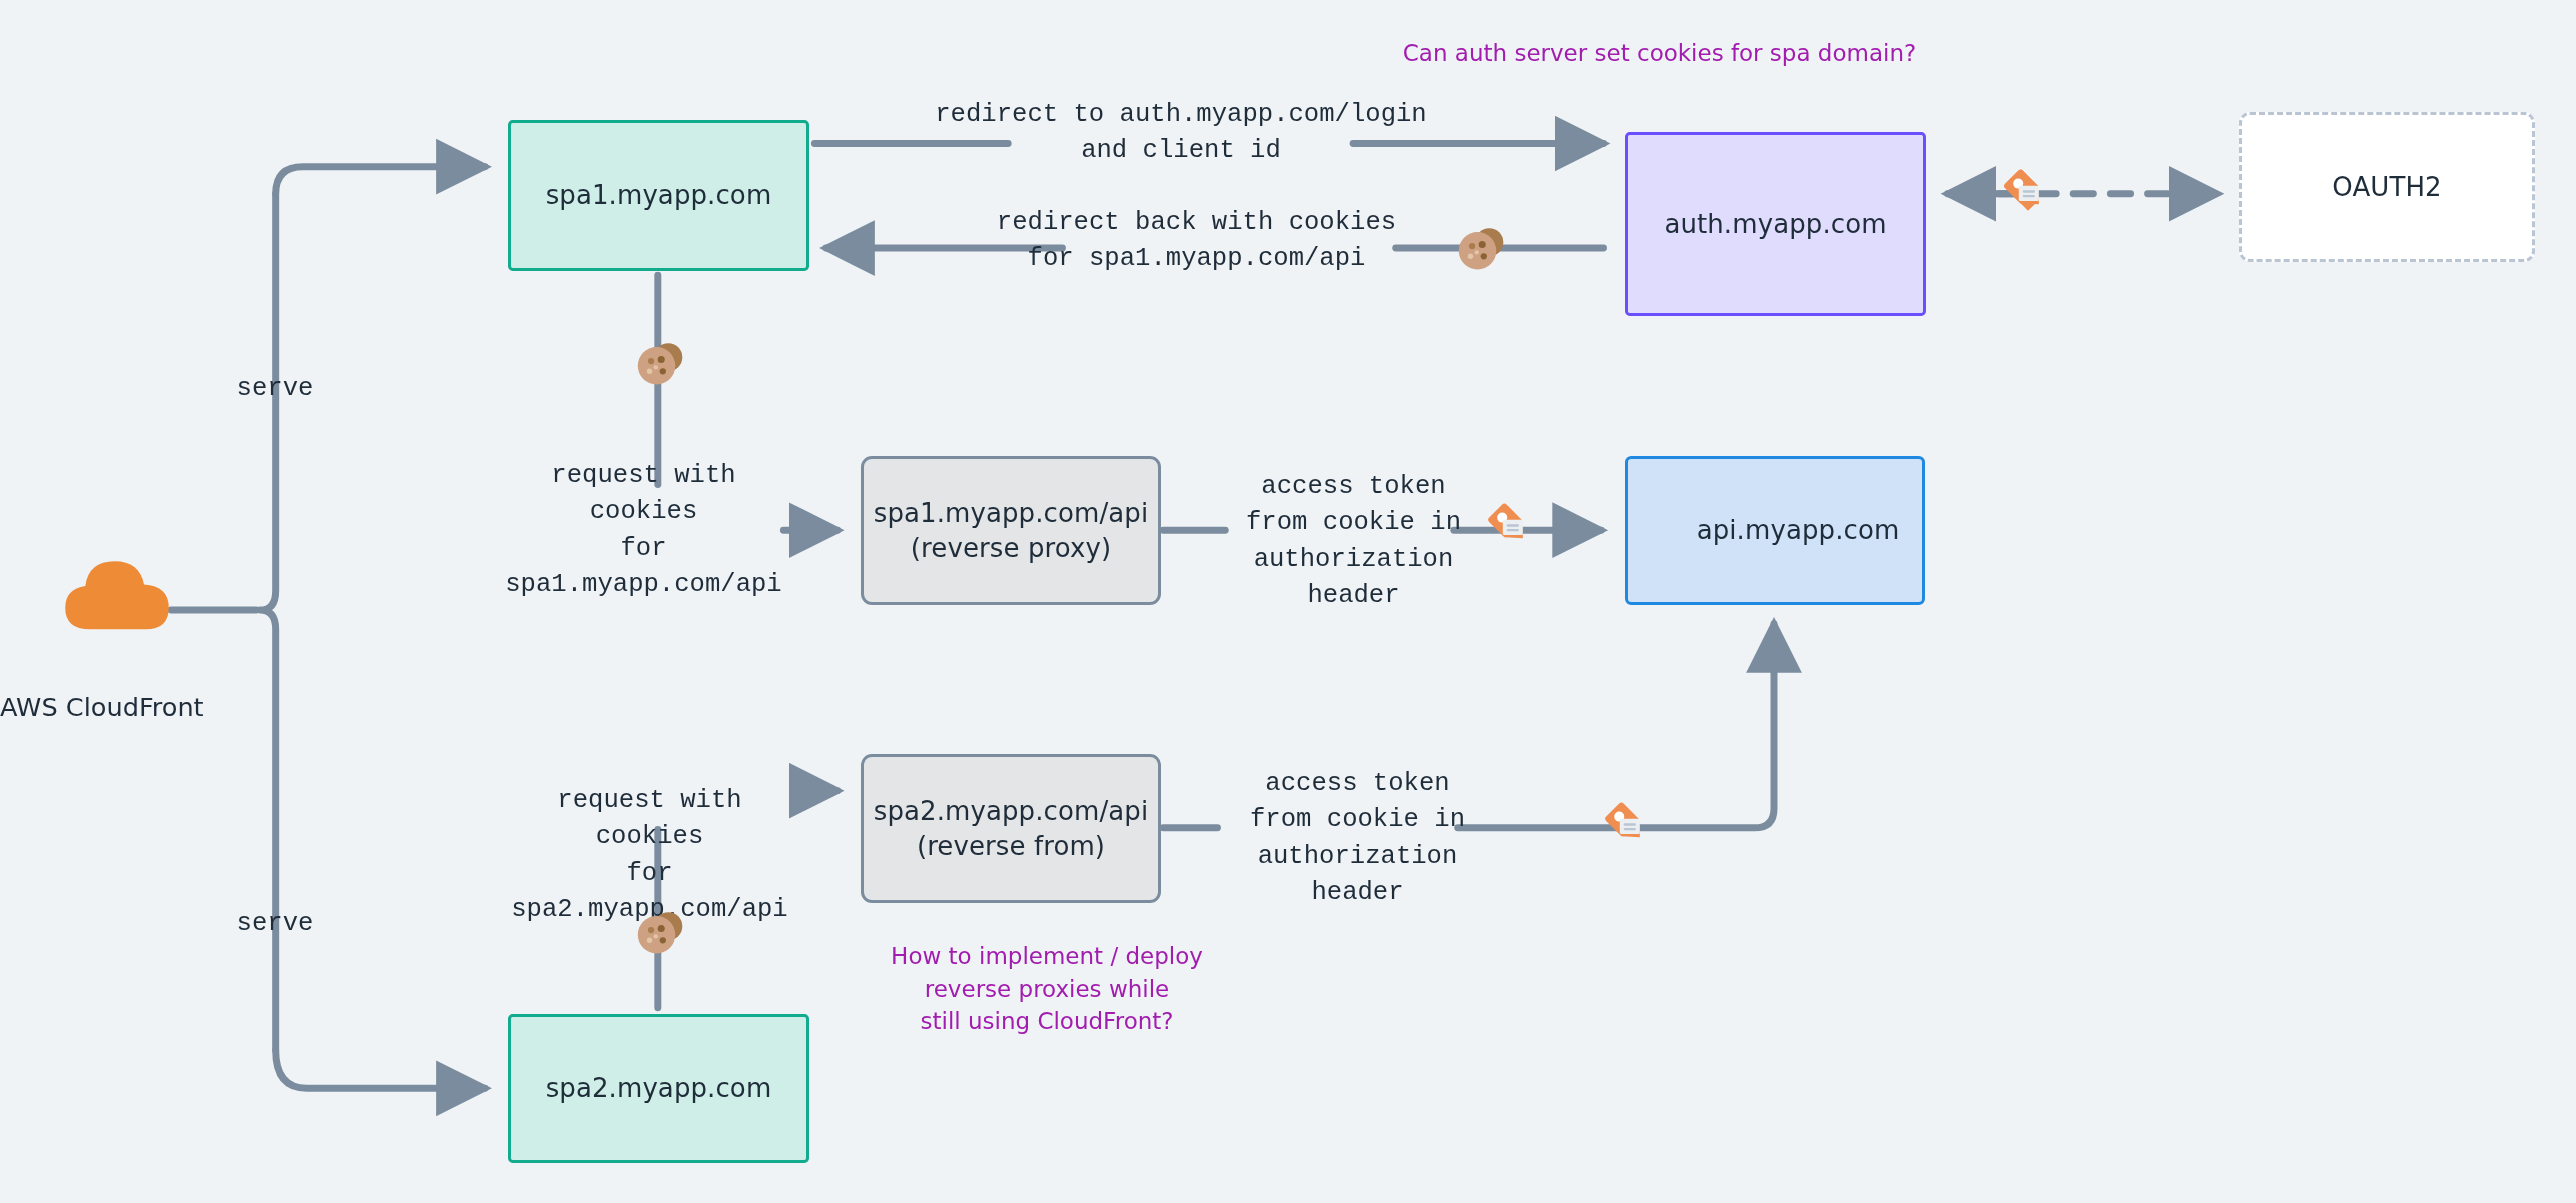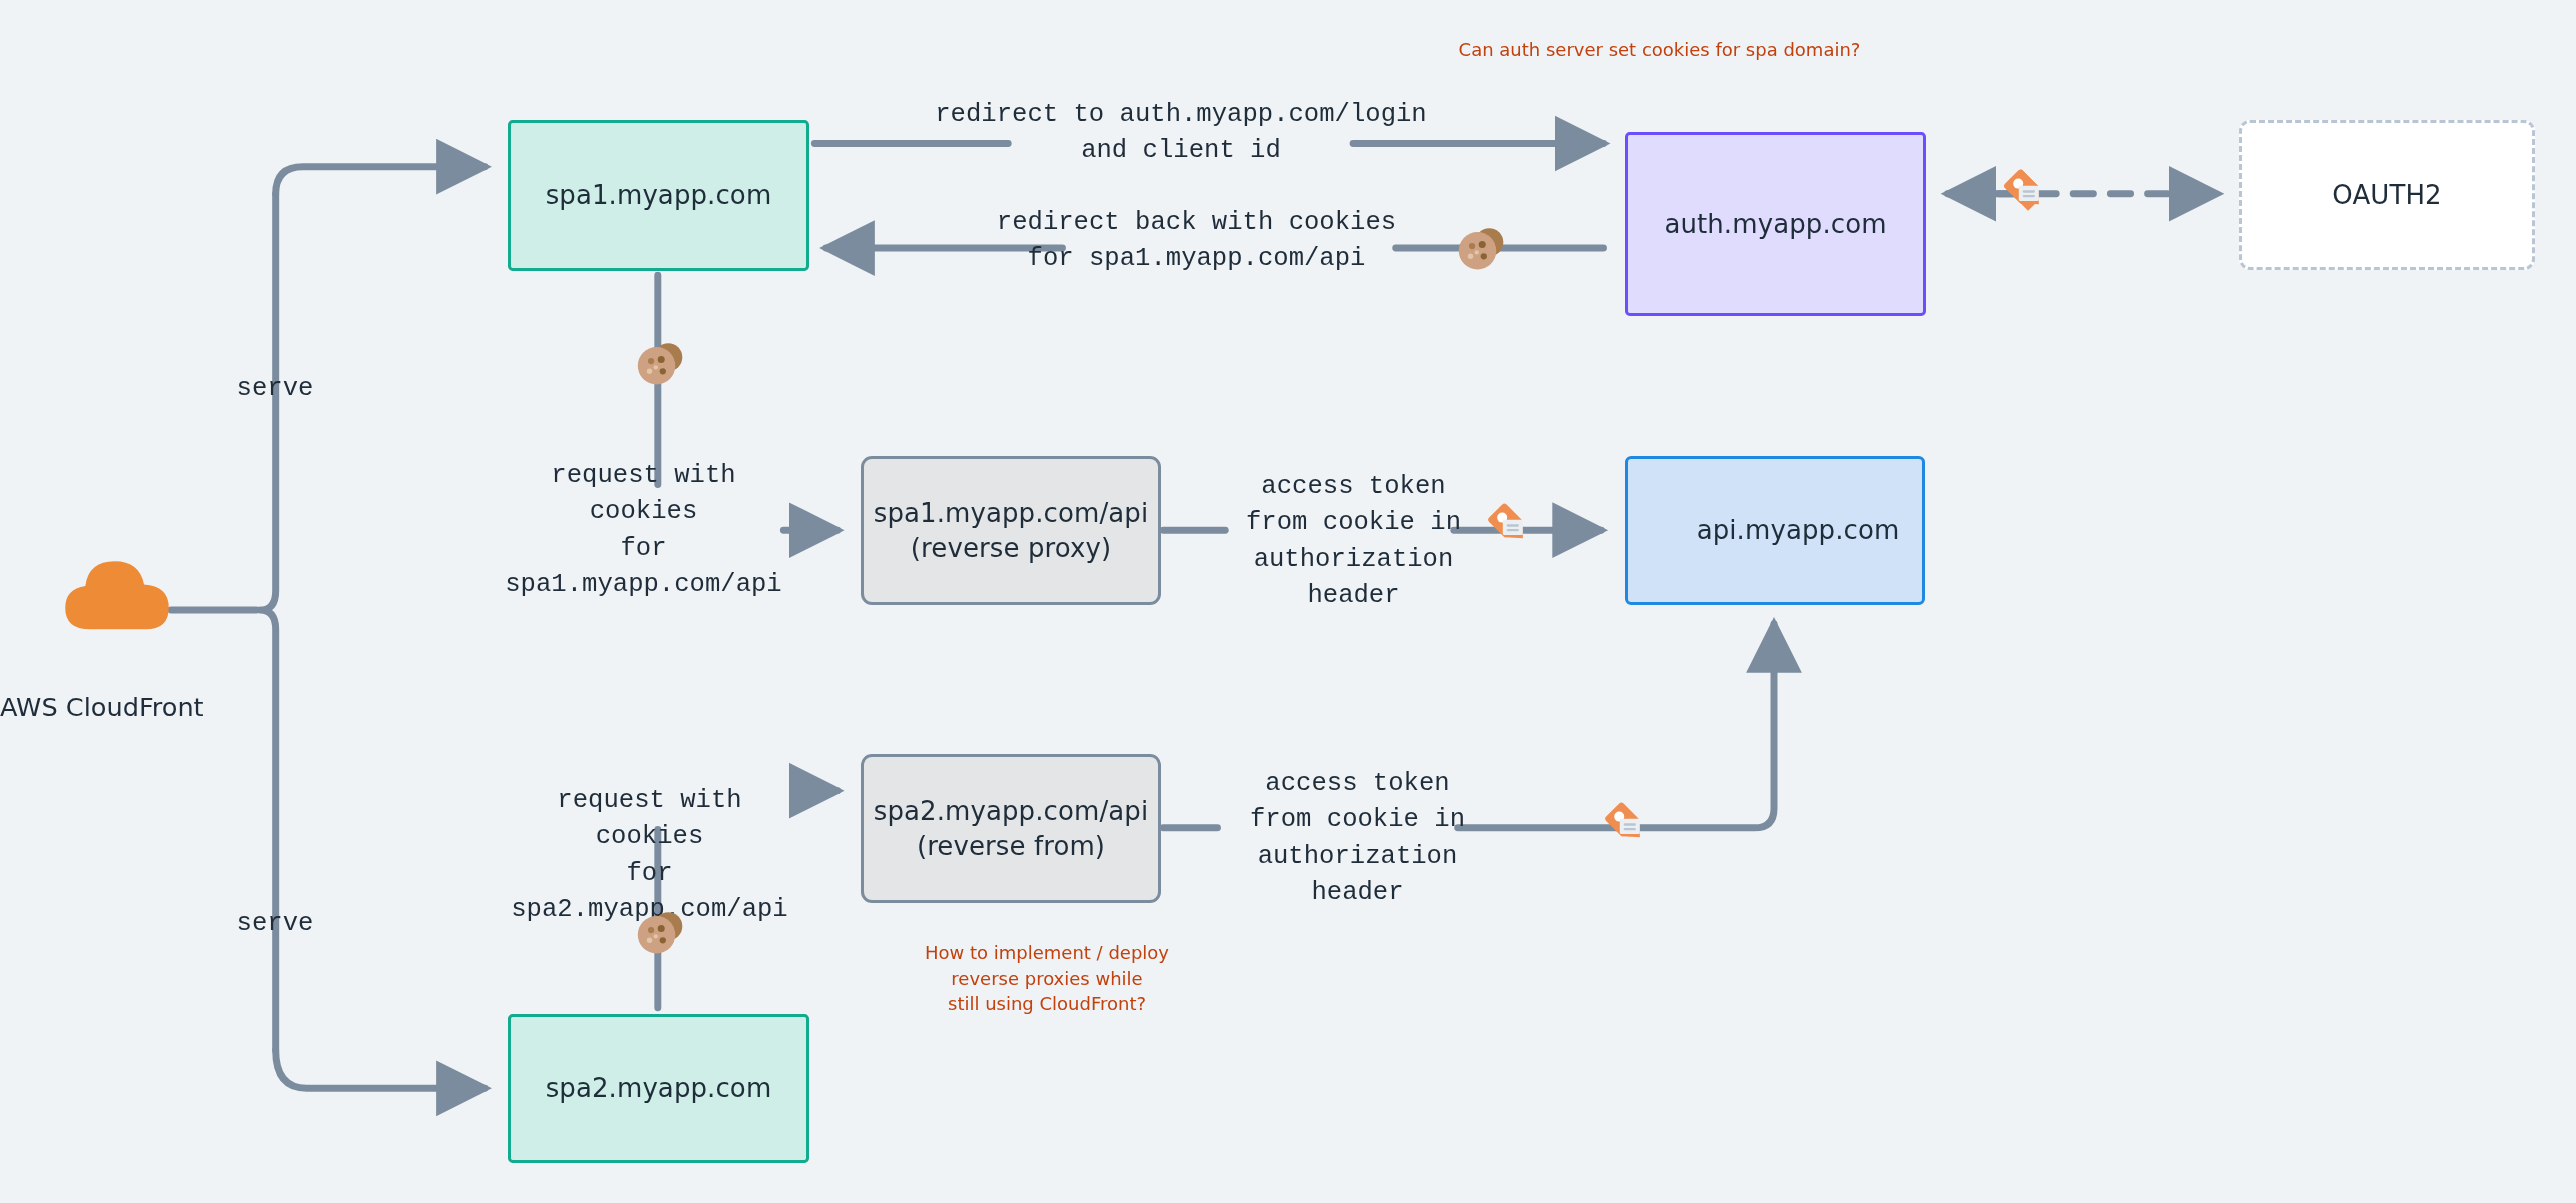--- a/index.html
+++ b/index.html
@@ -63,22 +63,22 @@
     position: absolute;
     color: #1f2d3a;
     font-size: 25.6px;
     line-height: 1.42;
     text-align: center;
     white-space: pre-line;
     font-family: Liberation Mono, monospace;
   }
   .note {
     position: absolute;
-    color: #c2410c;
-    font-size: 18px;
+    color: #a21caf;
+    font-size: 23px;
     line-height: 1.42;
     text-align: center;
     white-space: pre-line;
   }
   .cf-label {
     position: absolute;
     color: #1f2d3a;
     font-size: 25.6px;
     white-space: nowrap;
   }
@@ -153,21 +153,21 @@
   </div>
 
   <div class="node node-spa" style="left:508px; top:1014px; width:301px; height:149px;">
     <span>spa2.myapp.com</span>
   </div>
 
   <div class="node node-auth" style="left:1625px; top:132px; width:301px; height:184px;">
     <span>auth.myapp.com</span>
   </div>
 
-  <div class="node node-oauth" style="left:2239px; top:120px; width:296px; height:150px;">
+  <div class="node node-oauth" style="left:2239px; top:112px; width:296px; height:150px;">
     <span>OAUTH2</span>
   </div>
 
   <div class="node node-proxy" style="left:861px; top:456px; width:300px; height:149px;">
     <span>spa1.myapp.com/api
 (reverse proxy)</span>
   </div>
 
   <div class="node node-proxy" style="left:861px; top:754px; width:300px; height:149px;">
     <span>spa2.myapp.com/api

